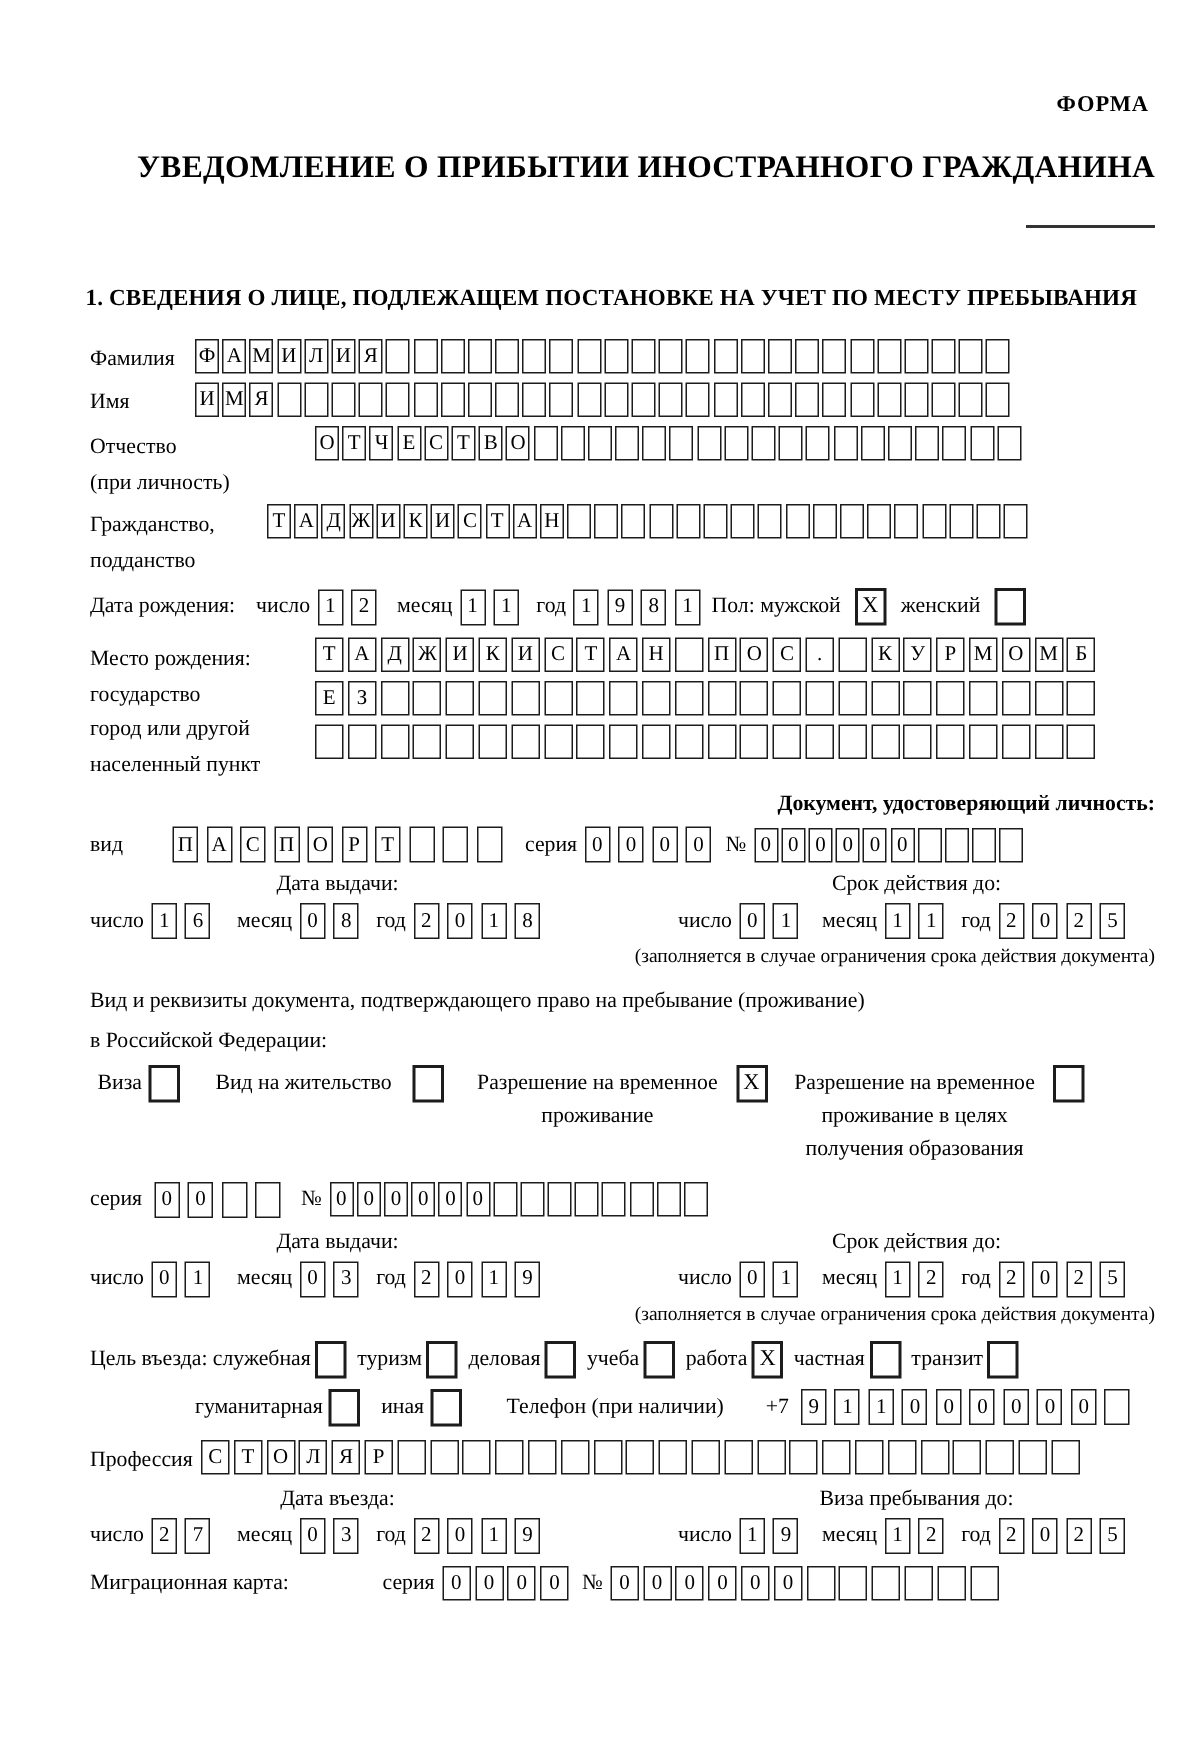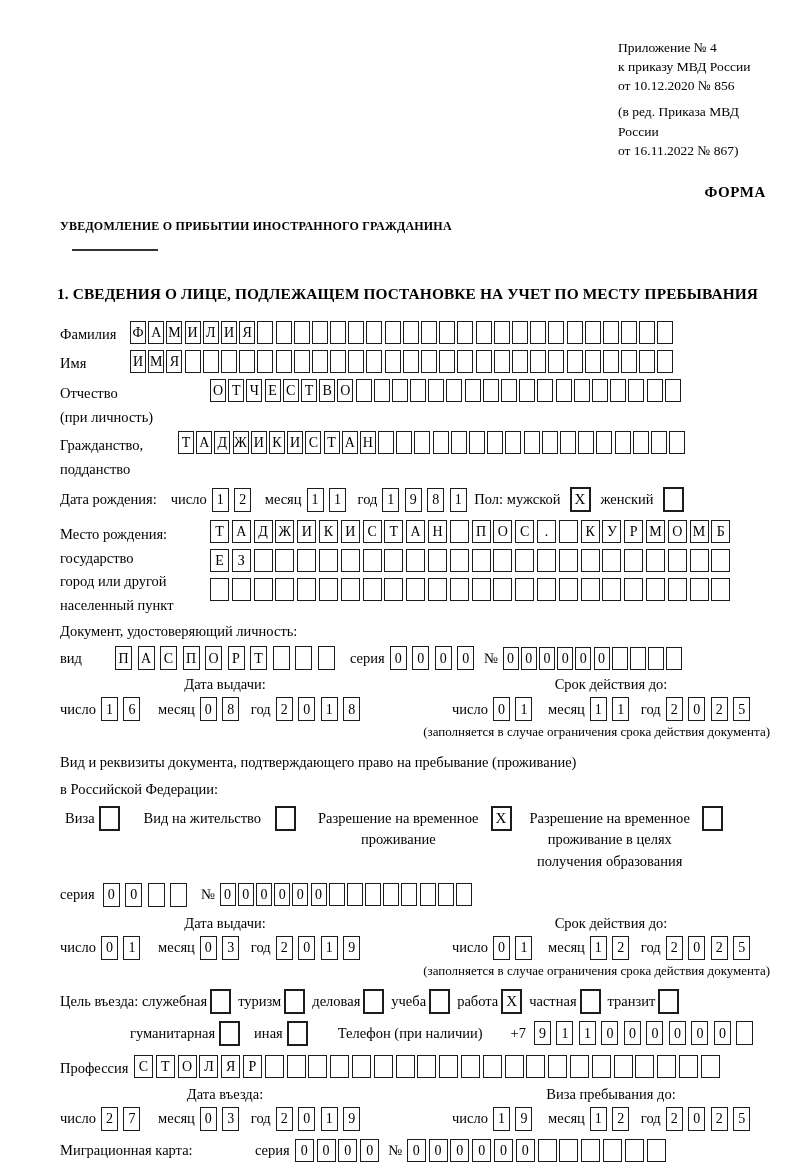--- a/index.html
+++ b/index.html
@@ -5,21 +5,21 @@
   *{box-sizing:border-box;margin:0;padding:0}
   html,body{background:#ffffff}
   body{width:800px;height:1163px;color:#000;font-family:"Liberation Serif","DejaVu Serif",serif;font-size:14.5px;overflow:hidden}
   .page{width:800px;height:1163px;padding:38px 30px 0 60px;position:relative}
 
   .appendix{margin-left:558px;font-size:13.5px;line-height:1.42}
   .appendix .gap{margin-top:7px}
 
   .forma{text-align:right;font-weight:bold;font-size:15px;letter-spacing:.6px;margin:24px 4px 16px 0}
 
-  .title{text-align:left;font-weight:bold;font-size:12px;line-height:1.6;letter-spacing:.2px}
+  .title{text-align:right;font-weight:bold;font-size:21px;line-height:1.6;letter-spacing:.2px}
   .title-blank{display:inline-block;width:86px;height:15px;border-bottom:2.2px solid #333;margin-left:12px;vertical-align:baseline}
 
   .sec-heading{font-weight:bold;font-size:15.4px;margin:28px 0 18px -3px;white-space:nowrap;letter-spacing:.1px}
 
   .row{display:flex;align-items:flex-start;margin-bottom:5px}
   .rlabel{flex:none;line-height:1.45;padding-top:3px}
   .lbl-col{flex:none;line-height:1.62;padding-top:3px}
 
   .cells{display:flex;flex-wrap:nowrap}
   .cell{flex:none;width:16px;height:23px;border:1.8px solid #1c1c1c;margin-right:2.2px;display:flex;align-items:center;justify-content:center;font-size:14px;padding-top:1px}
@@ -46,34 +46,27 @@
   .opt{display:flex;align-items:flex-start}
   .opt-label{text-align:center;line-height:1.5;padding-top:2px}
   .opt .checkbox{margin-top:0}
 
   .purpose-row{display:flex;align-items:center;margin-bottom:7px;white-space:nowrap}
   .purpose-row .plbl{margin-left:4px}
   .purpose-row .checkbox{margin:0 3px}
 
   .phone-row{display:flex;align-items:center;margin:2px 0 9px 0;white-space:nowrap}
 
-  .center-bold{font-weight:normal;text-align:left;margin:6px 0 6px 0}
+  .center-bold{font-weight:bold;text-align:right;margin:6px 0 6px 0}
 </style>
 </head>
 <body>
 
 <div class="page">
 
-  <div class="appendix">
-    <div>Приложение № 4</div>
-    <div>к приказу МВД России</div>
-    <div>от 10.12.2020 № 856</div>
-    <div class="gap">(в ред. Приказа МВД России</div>
-    <div>от 16.11.2022 № 867)</div>
-  </div>
 
   <div class="forma">ФОРМА</div>
 
   <div class="title">
     <div>УВЕДОМЛЕНИЕ О ПРИБЫТИИ ИНОСТРАННОГО ГРАЖДАНИНА</div>
     <div><span class="title-blank"></span></div>
   </div>
 
   <div class="sec-heading">1. СВЕДЕНИЯ О ЛИЦЕ, ПОДЛЕЖАЩЕМ ПОСТАНОВКЕ НА УЧЕТ ПО МЕСТУ ПРЕБЫВАНИЯ</div>
 

